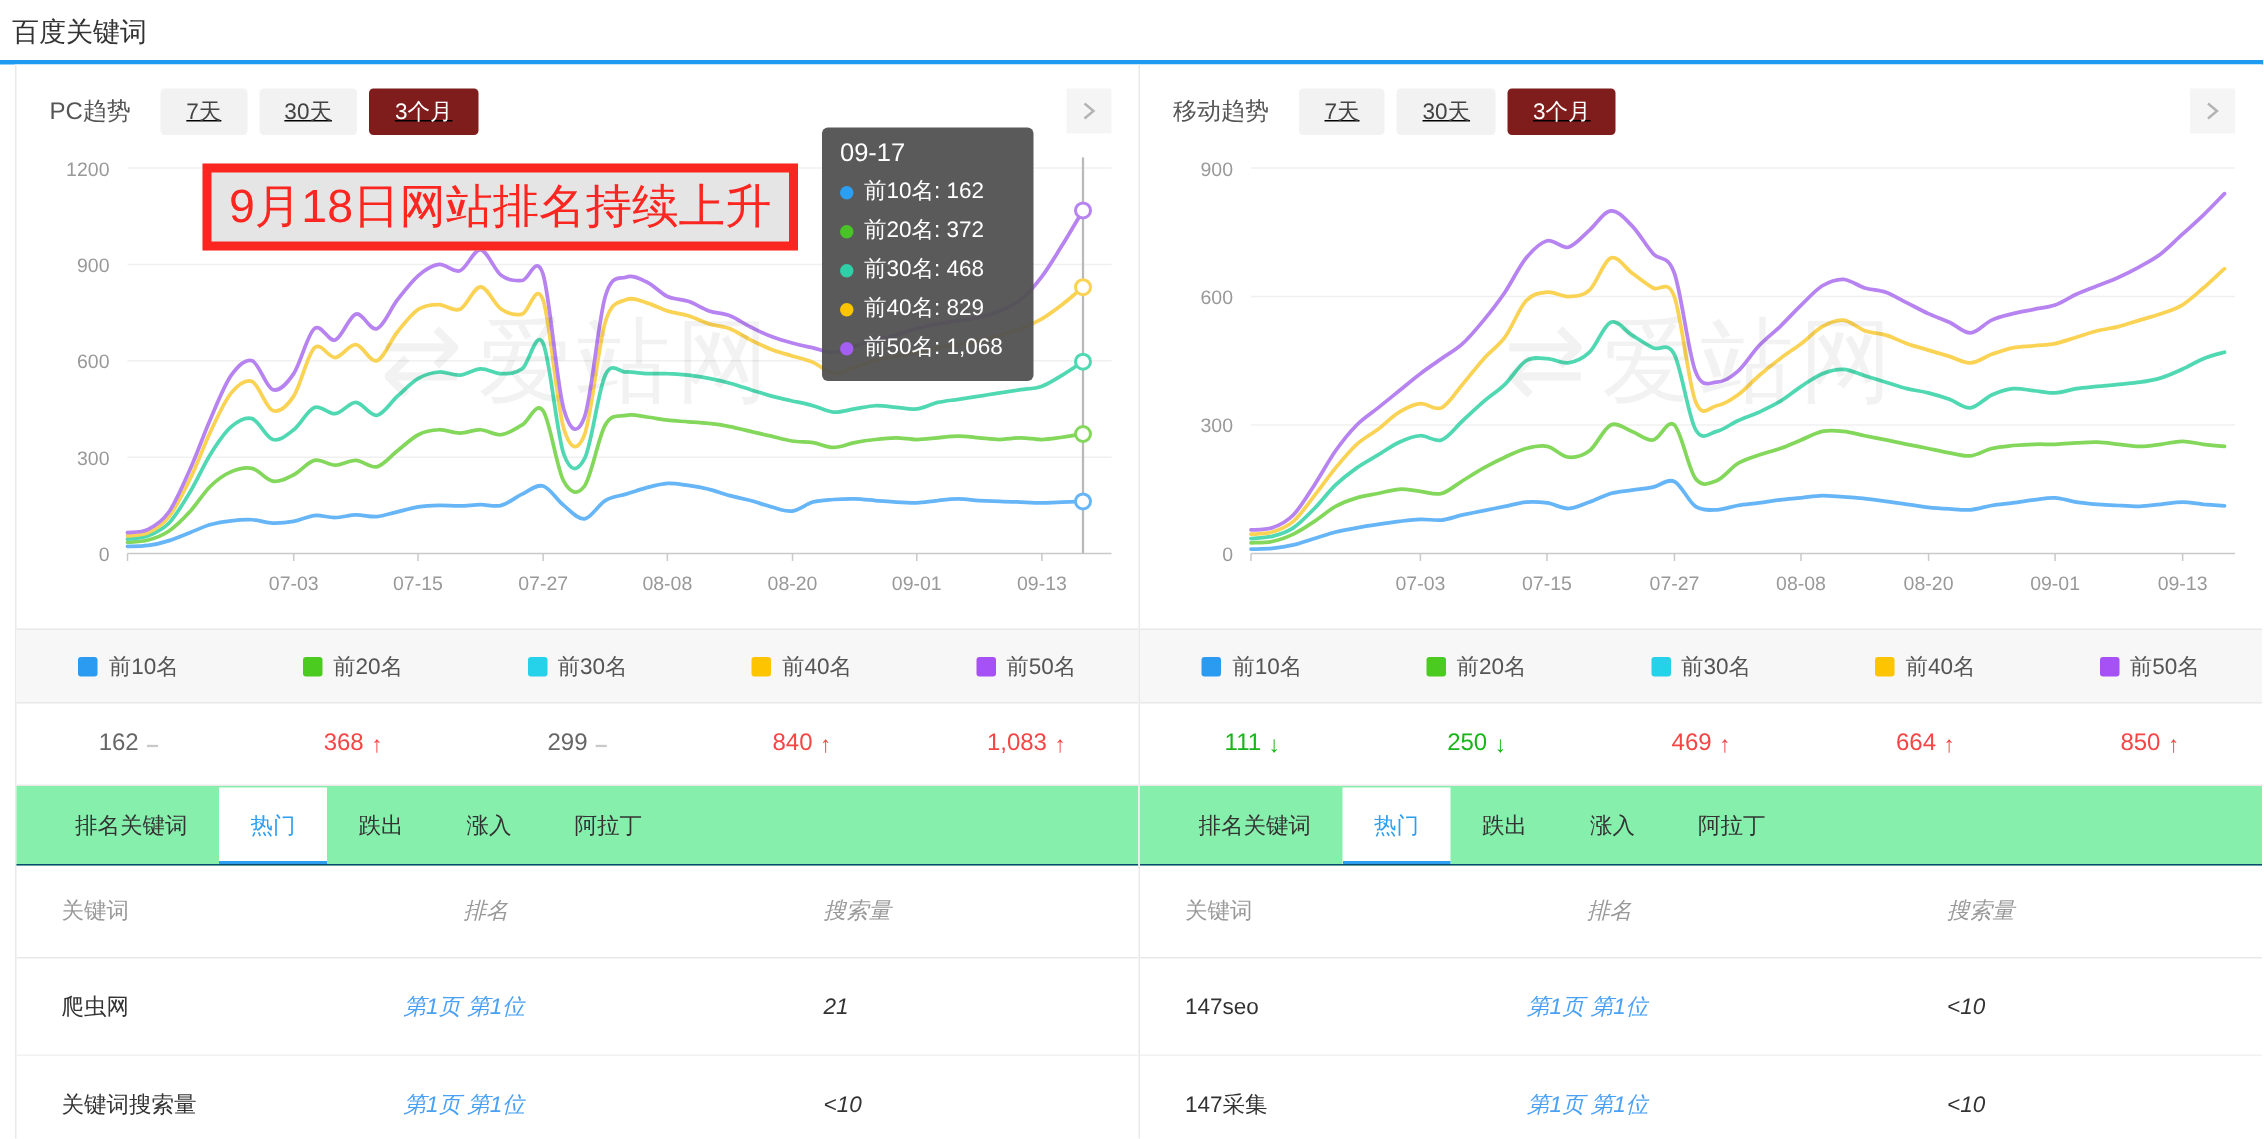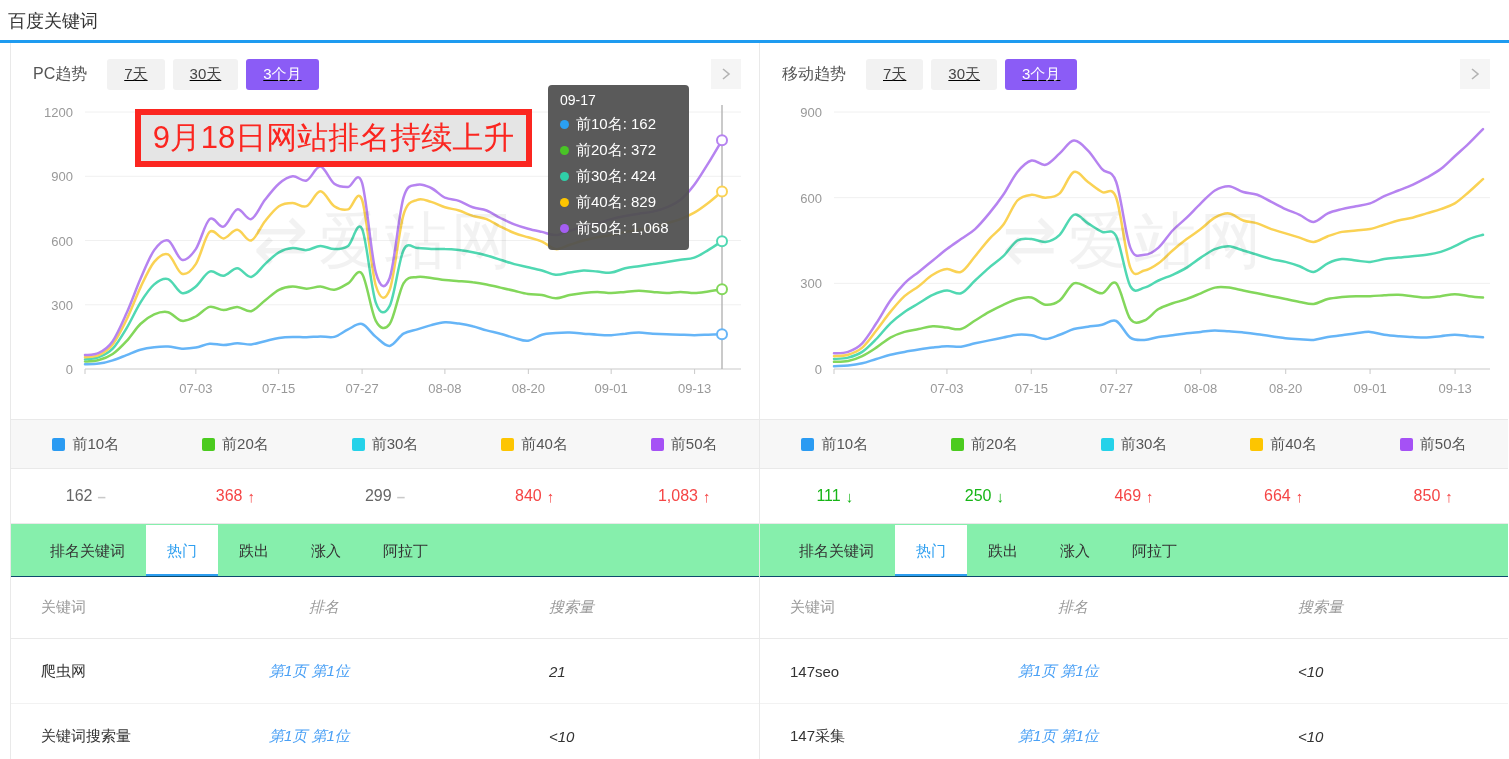--- a/index.html
+++ b/index.html
@@ -9,35 +9,35 @@
   .accent-bar { height:3px; background:#1e9bf0; width:100%; }
   .panels { display:flex; margin-left:10px; }
   .panel { width:749px; position:relative; border-left:1px solid #e9e9e9; background:#fff; }
   .panel + .panel { }
   
   .panel-header { height:54px; display:flex; align-items:center; padding:8px 18px 0 22px; }
   .panel-title { font-size:16px; color:#555; margin-right:20px; }
   .period-tabs { display:flex; gap:8px;text-decoration:underline; }
   .period-tab { font-size:15px; color:#444; background:#f2f2f2; border:none; cursor:pointer;
      padding:6px 17px; border-radius:3px; }
-  .period-tab.active { background:#8b5cf6; color:#fff; }
+  .period-tab.active { background:#7f1d1d; color:#fff; }
   .next-btn { margin-left:auto; width:30px; height:30px; background:#f5f5f5; border:none;
      cursor:pointer; display:flex; align-items:center; justify-content:center; }
   
   .chart-wrap { position:relative; height:312px; }
   .chart { display:block; }
   .watermark { position:absolute; left:50%; top:46%; transform:translate(-50%,-50%);
      font-size:62px; color:rgba(0,0,0,0.05); white-space:nowrap; letter-spacing:4px; }
   .wm-logo { font-size:66px; margin-right:6px; }
   .annotation { position:absolute; left:124px; top:66px; width:397px; height:58px;
      border:6px solid #fb2620; background:#e5e5e5; color:#fb2620; font-size:31px;
      display:flex; align-items:center; justify-content:center; white-space:nowrap; z-index:5; }
   .tooltip { position:absolute; left:537px; top:42px; width:141px; z-index:6;
      background:rgba(80,80,80,0.94); border-radius:4px; padding:7px 12px 9px 12px; color:#fff; }
-  .tooltip-title { font-size:14px; margin-bottom:3px; }
+  .tooltip-title { font-size:17px; margin-bottom:3px; }
   .tooltip-item { font-size:15px; line-height:26px; display:flex; align-items:center; white-space:nowrap; }
   .tt-dot { width:9px; height:9px; border-radius:50%; display:inline-block; margin-right:7px; flex:none; }
   
   .legend-row { margin-top:10px; height:50px; background:#f7f7f7; border-top:1px solid #e9e9e9;
      border-bottom:1px solid #e9e9e9; display:grid; grid-template-columns:repeat(5,1fr); }
   .legend-item { display:flex; align-items:center; justify-content:center; font-size:15px; color:#555; }
   .legend-swatch { width:13px; height:13px; border-radius:2px; margin-right:7px; flex:none; }
   .stats-row { height:55px; border-bottom:1px solid #e9e9e9; display:grid; grid-template-columns:repeat(5,1fr); }
   .stat { display:flex; align-items:center; justify-content:center; font-size:16px; gap:5px; }
   .stat .num.flat { color:#666; } .stat .arrow.flat { color:#c9c9c9; }
@@ -123,21 +123,21 @@
         <div class="tooltip-item">
           <span class="tt-dot" style="background:#2ba0f2"></span>
           <span>前10名: 162</span>
         </div>
         <div class="tooltip-item">
           <span class="tt-dot" style="background:#49c426"></span>
           <span>前20名: 372</span>
         </div>
         <div class="tooltip-item">
           <span class="tt-dot" style="background:#2fcfa8"></span>
-          <span>前30名: 424</span>
+          <span>前30名: 468</span>
         </div>
         <div class="tooltip-item">
           <span class="tt-dot" style="background:#fdc501"></span>
           <span>前40名: 829</span>
         </div>
         <div class="tooltip-item">
           <span class="tt-dot" style="background:#a45ef2"></span>
           <span>前50名: 1,068</span>
         </div>
       </div>

